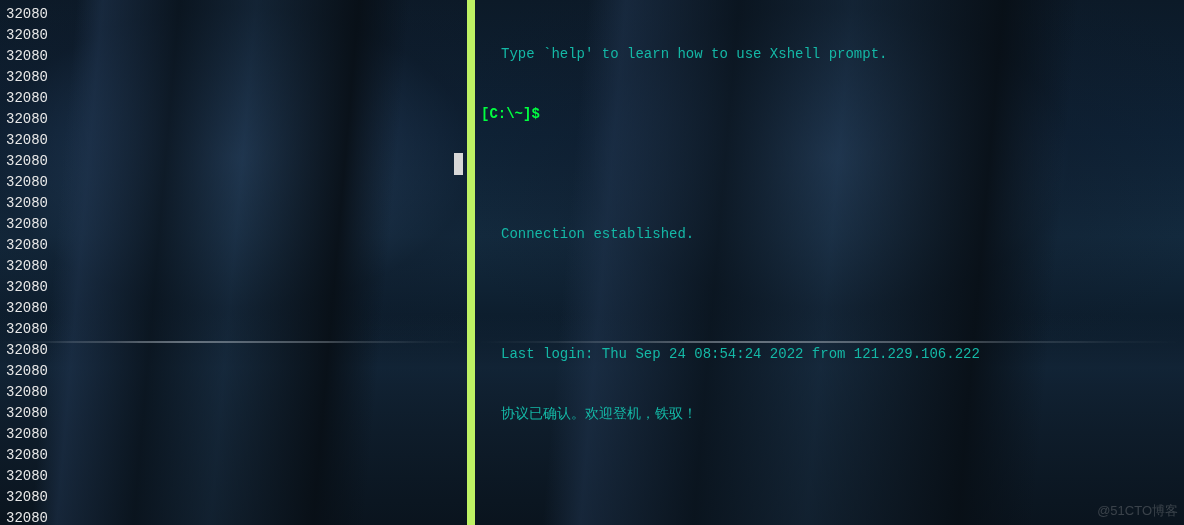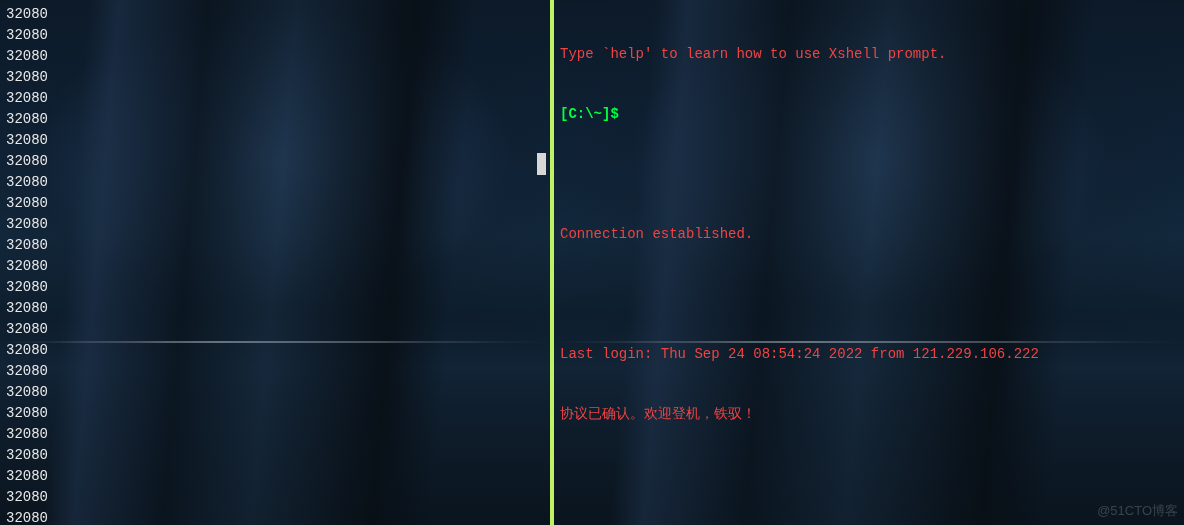--- a/index.html
+++ b/index.html
@@ -11,22 +11,22 @@
     font-size: 14px;
     line-height: 20px;
     overflow: hidden;
     background: #0a1520;
   }
   .pane {
     position: relative;
     overflow: hidden;
   }
   .pane-left {
-    width: 554px;
-    border-right: 4px solid #bef264;
+    width: 475px;
+    border-right: 8px solid #bef264;
   }
   .pane-right {
     flex: 1;
   }
   .bg {
     position: absolute;
     inset: 0;
     background:
       radial-gradient(ellipse 400px 250px at 50% 30%, rgba(60,90,130,0.5) 0%, rgba(15,25,40,0.3) 60%, transparent 100%),
       linear-gradient(180deg, #0c1a28 0%, #0e2236 25%, #132a3e 45%, #0d1e2e 60%, #0a1622 75%, #081218 100%);
@@ -54,21 +54,21 @@
     color: #e8e8e8;
   }
   .left-list .n { color: #e8e8e8; display: block; height: 21px; }
   .cursor-bar {
     display: inline-block;
     width: 9px; height: 16px;
     background: #d8d8d8;
     vertical-align: text-bottom;
     margin-left: 2px;
   }
-  .c-white { color: #ef4444; }
+  .c-white { color: #14b8a6; margin-left: 20px; }
   .c-green { color: #00ff40; font-weight: bold; }
   .line { min-height: 20px; }
   .watermark {
     position: absolute;
     right: 6px;
     bottom: 4px;
     font-size: 13px;
     color: rgba(200,200,200,0.25);
     font-family: Liberation Sans, sans-serif;
   }

